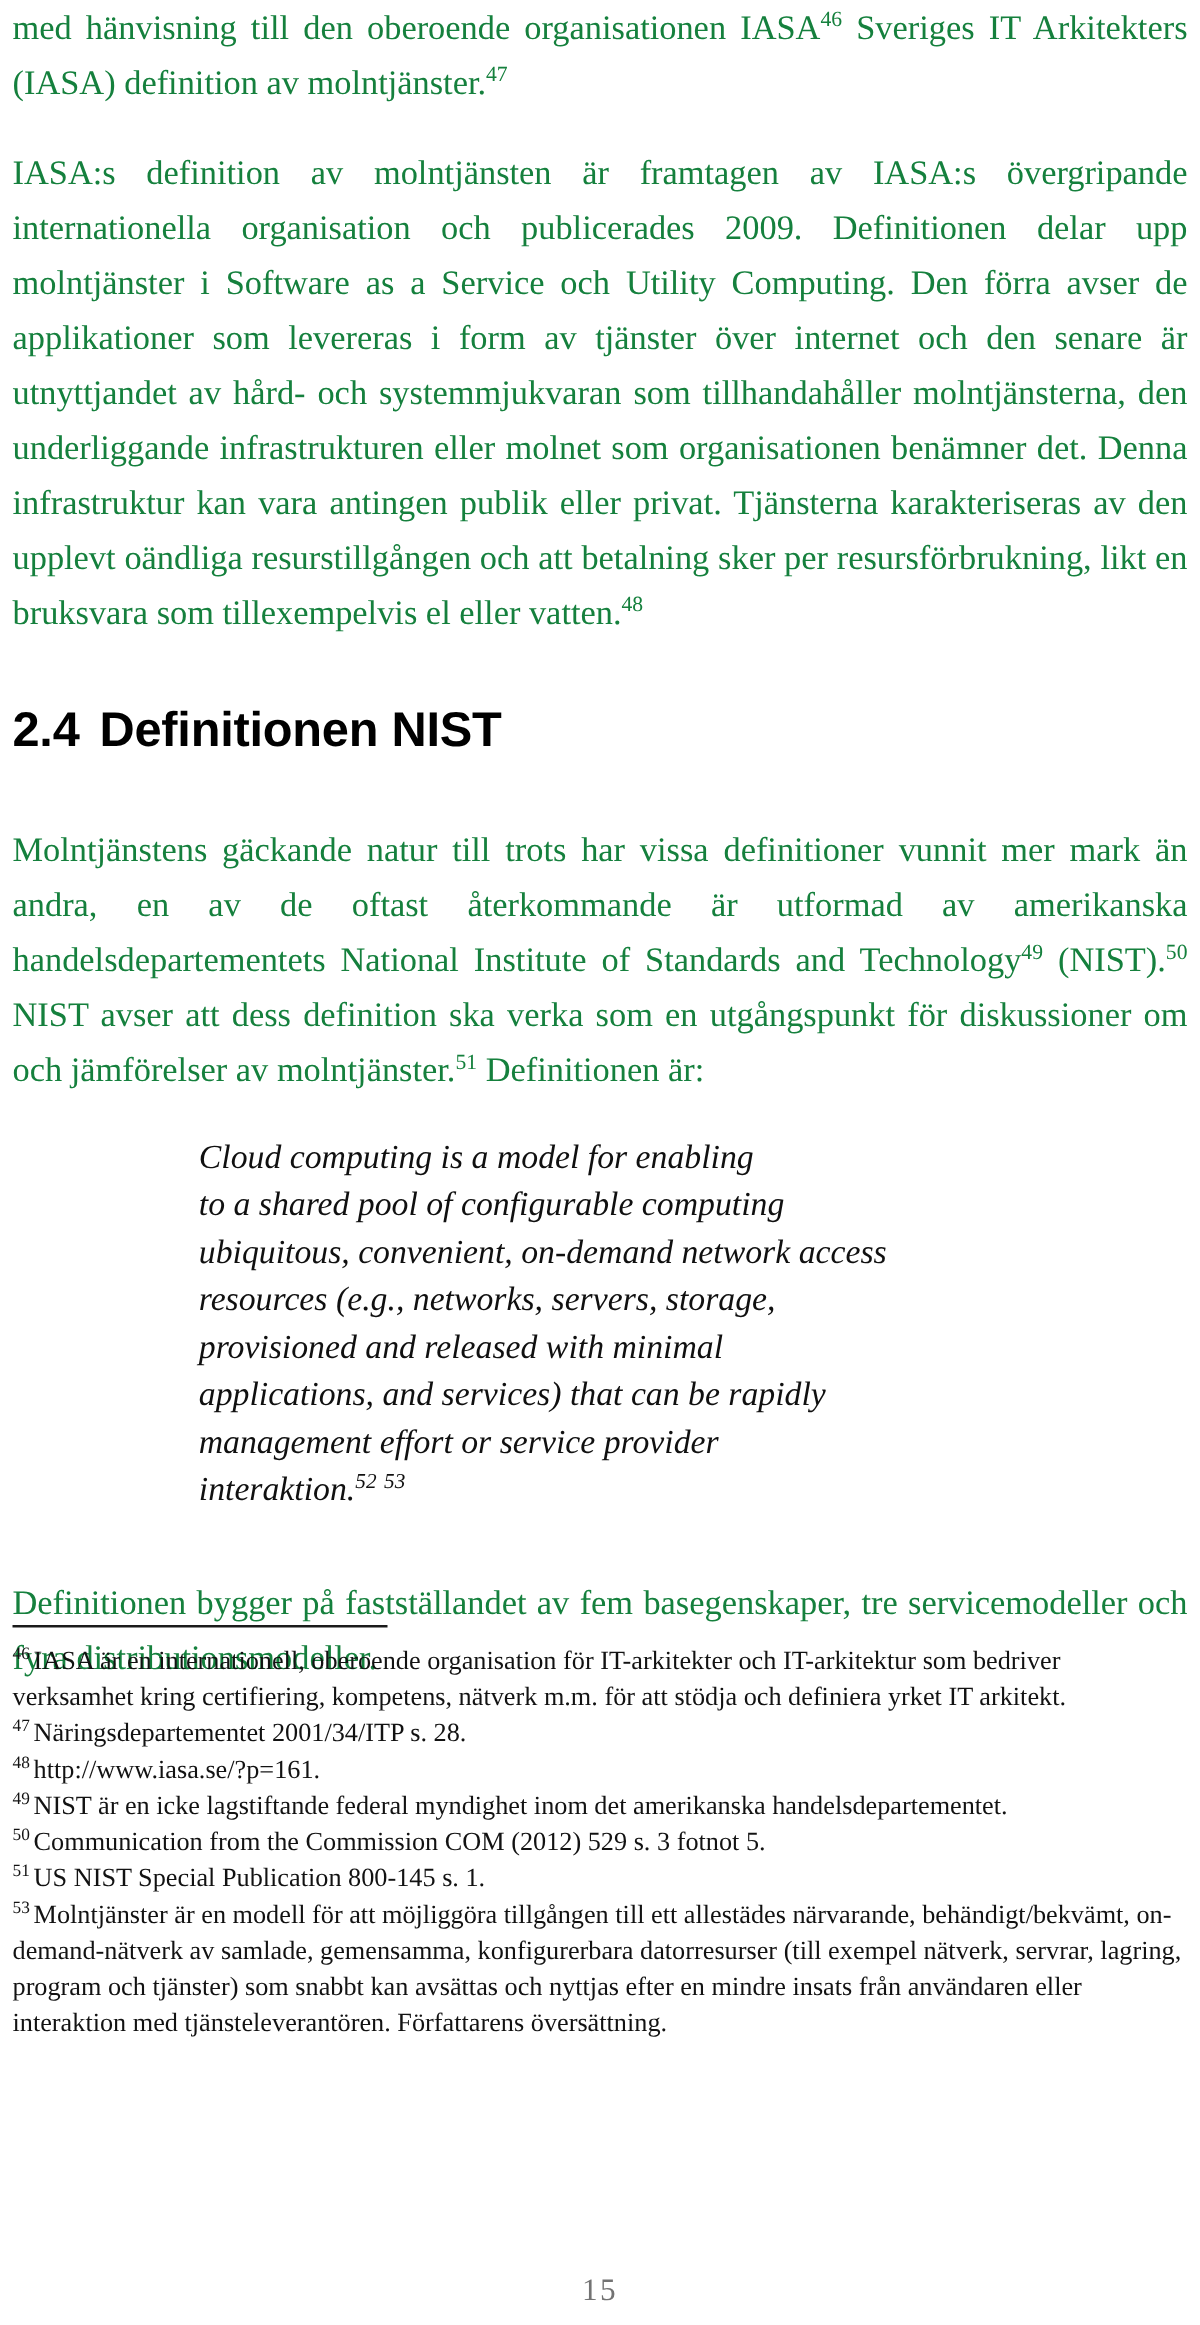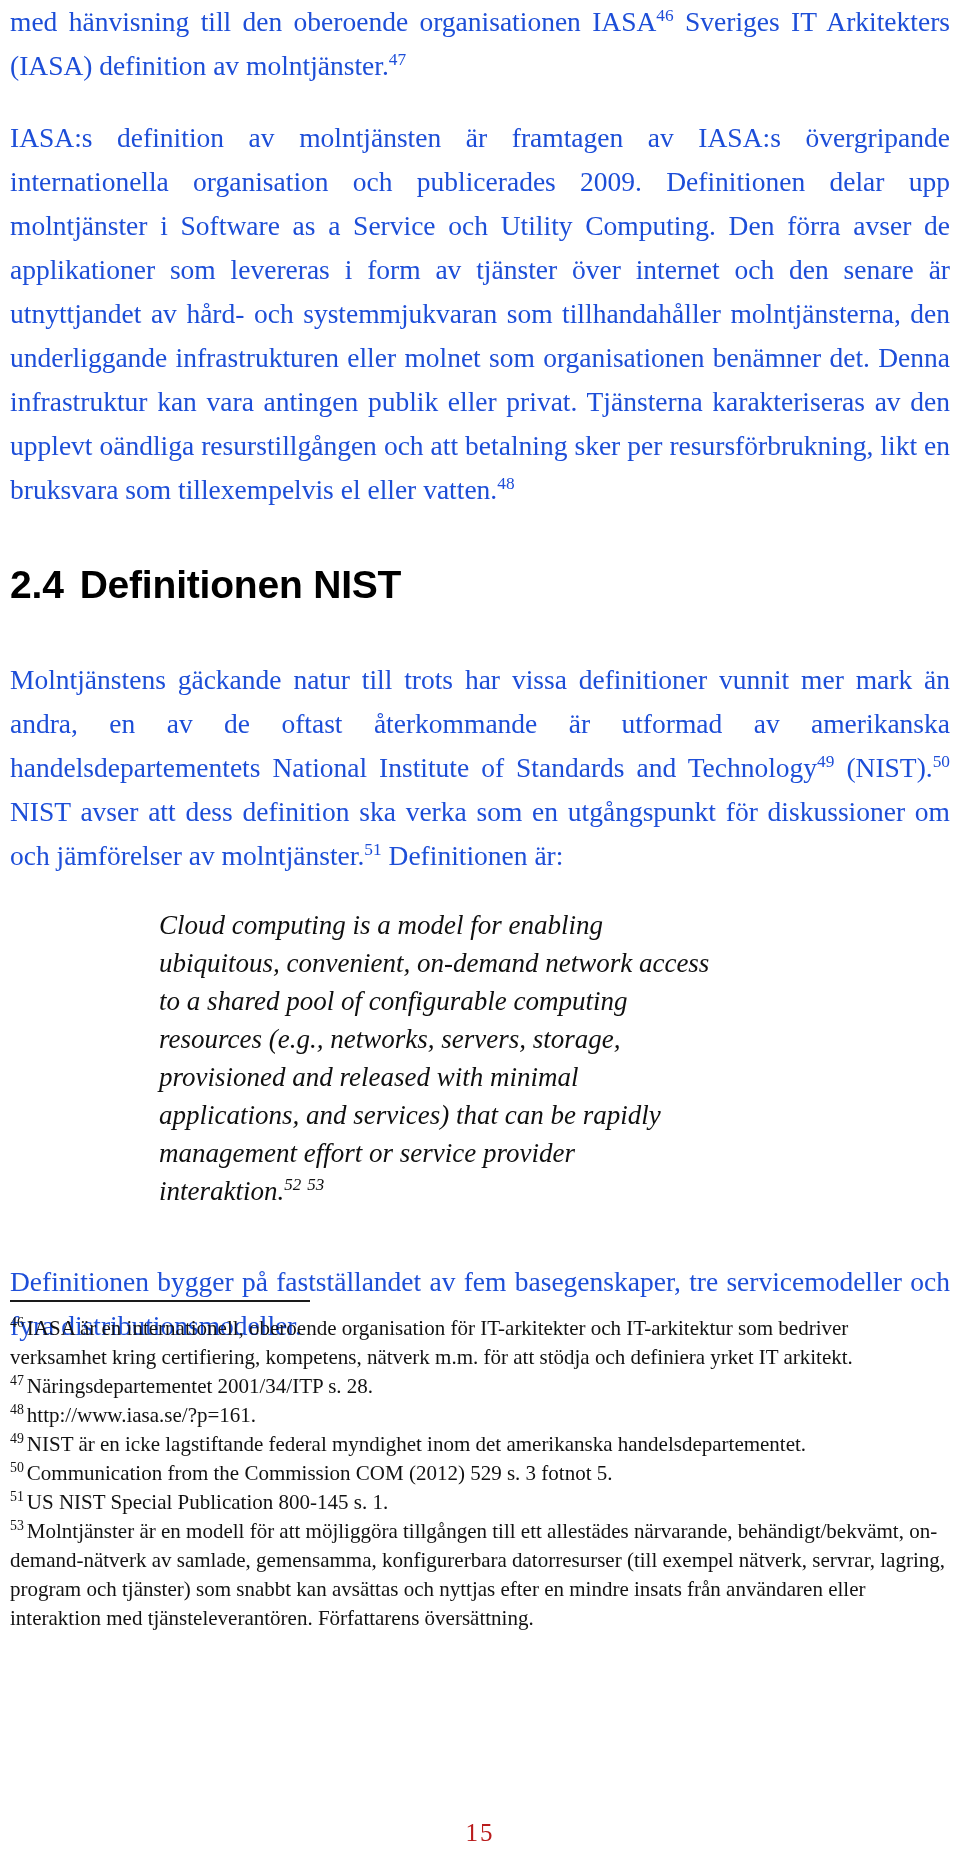--- a/index.html
+++ b/index.html
@@ -21,21 +21,21 @@
     position: absolute;
     left: 10px;
     top: 0;
     width: 940px;
   }
   p.body-para {
     margin: 0;
     text-align: justify;
     font-size: 27.5px;
     line-height: 44px;
-    color: #1d4ed8;
+    color: #15803d;
     -webkit-font-smoothing: antialiased;
   }
   sup {
     font-size: 0.63em;
     vertical-align: super;
     line-height: 0;
   }
   .it { }
 
   .gap-1 { height: 28px; }
@@ -85,21 +85,21 @@
   .fn .mark { margin-right: 3px; }
 
   .page-number {
     position: absolute;
     left: 0;
     top: 1818px;
     width: 960px;
     text-align: center;
     font-size: 25px;
     line-height: 30px;
-    color: #b91c1c;
+    color: #737373;
     letter-spacing: 2px;
   }
 </style>
 </head>
 <body>
 
 <div class="page">
 
   <div class="content">
 
@@ -114,22 +114,22 @@
     <h2 class="section-heading"><span class="num">2.4</span><span>Definitionen NIST</span></h2>
 
     <div class="gap-2"></div>
 
     <p class="body-para"><span>Molntjänstens gäckande natur till trots har vissa definitioner vunnit mer mark än andra, en av de oftast återkommande är utformad av amerikanska handelsdepartementets National Institute of Standards and Technology</span><sup>49</sup><span> (NIST).</span><sup>50</sup><span> NIST avser att dess definition ska verka som en utgångspunkt för diskussioner om och jämförelser av molntjänster.</span><sup>51</sup><span> Definitionen är:</span></p>
 
     <div class="gap-1"></div>
 
     <blockquote class="quote">
       <span class="qline">Cloud computing is a model for enabling</span>
+      <span class="qline">to a shared pool of configurable computing</span>
       <span class="qline">ubiquitous, convenient, on-demand network access</span>
-      <span class="qline">to a shared pool of configurable computing</span>
       <span class="qline">resources (e.g., networks, servers, storage,</span>
       <span class="qline">provisioned and released with minimal</span>
       <span class="qline">applications, and services) that can be rapidly</span>
       <span class="qline">management effort or service provider</span>
       <span class="qline"><span>interaktion.</span><sup>52</sup><sup style="margin-left:6px">53</sup></span>
     </blockquote>
 
     <div class="gap-2"></div>
 
     <p class="body-para">Definitionen bygger på fastställandet av fem basegenskaper, tre servicemodeller och fyra distributionsmodeller.</p>

